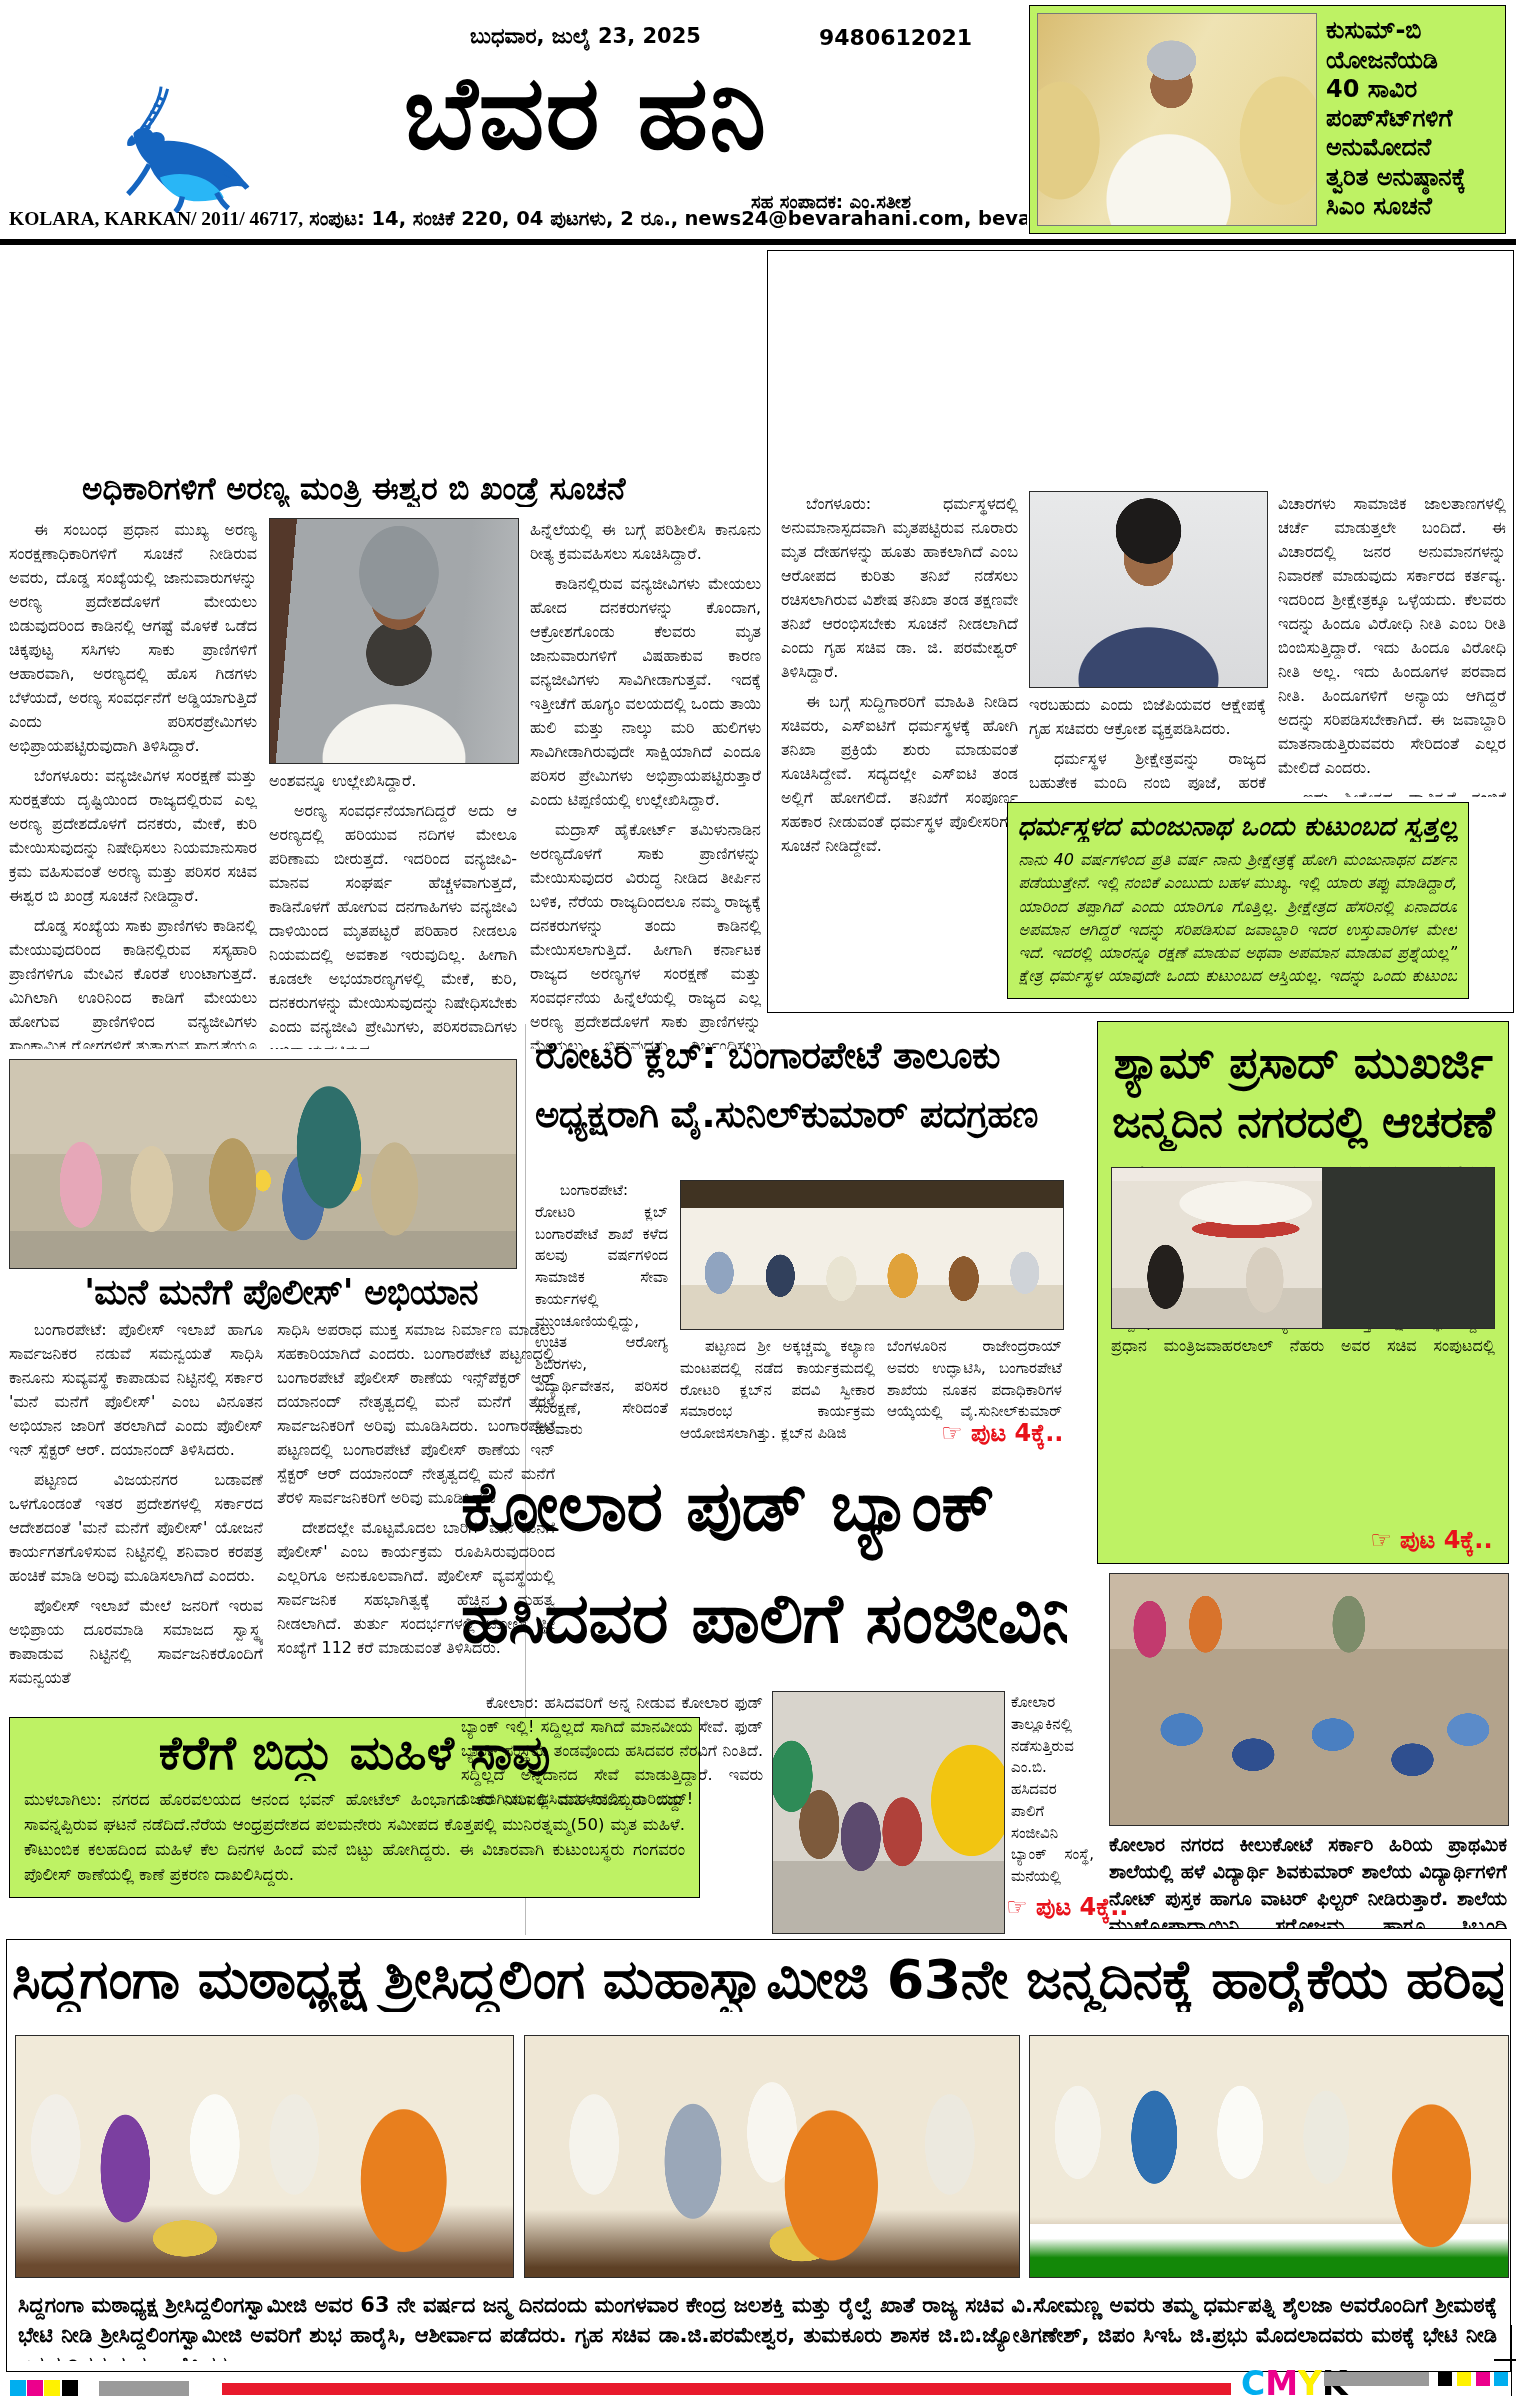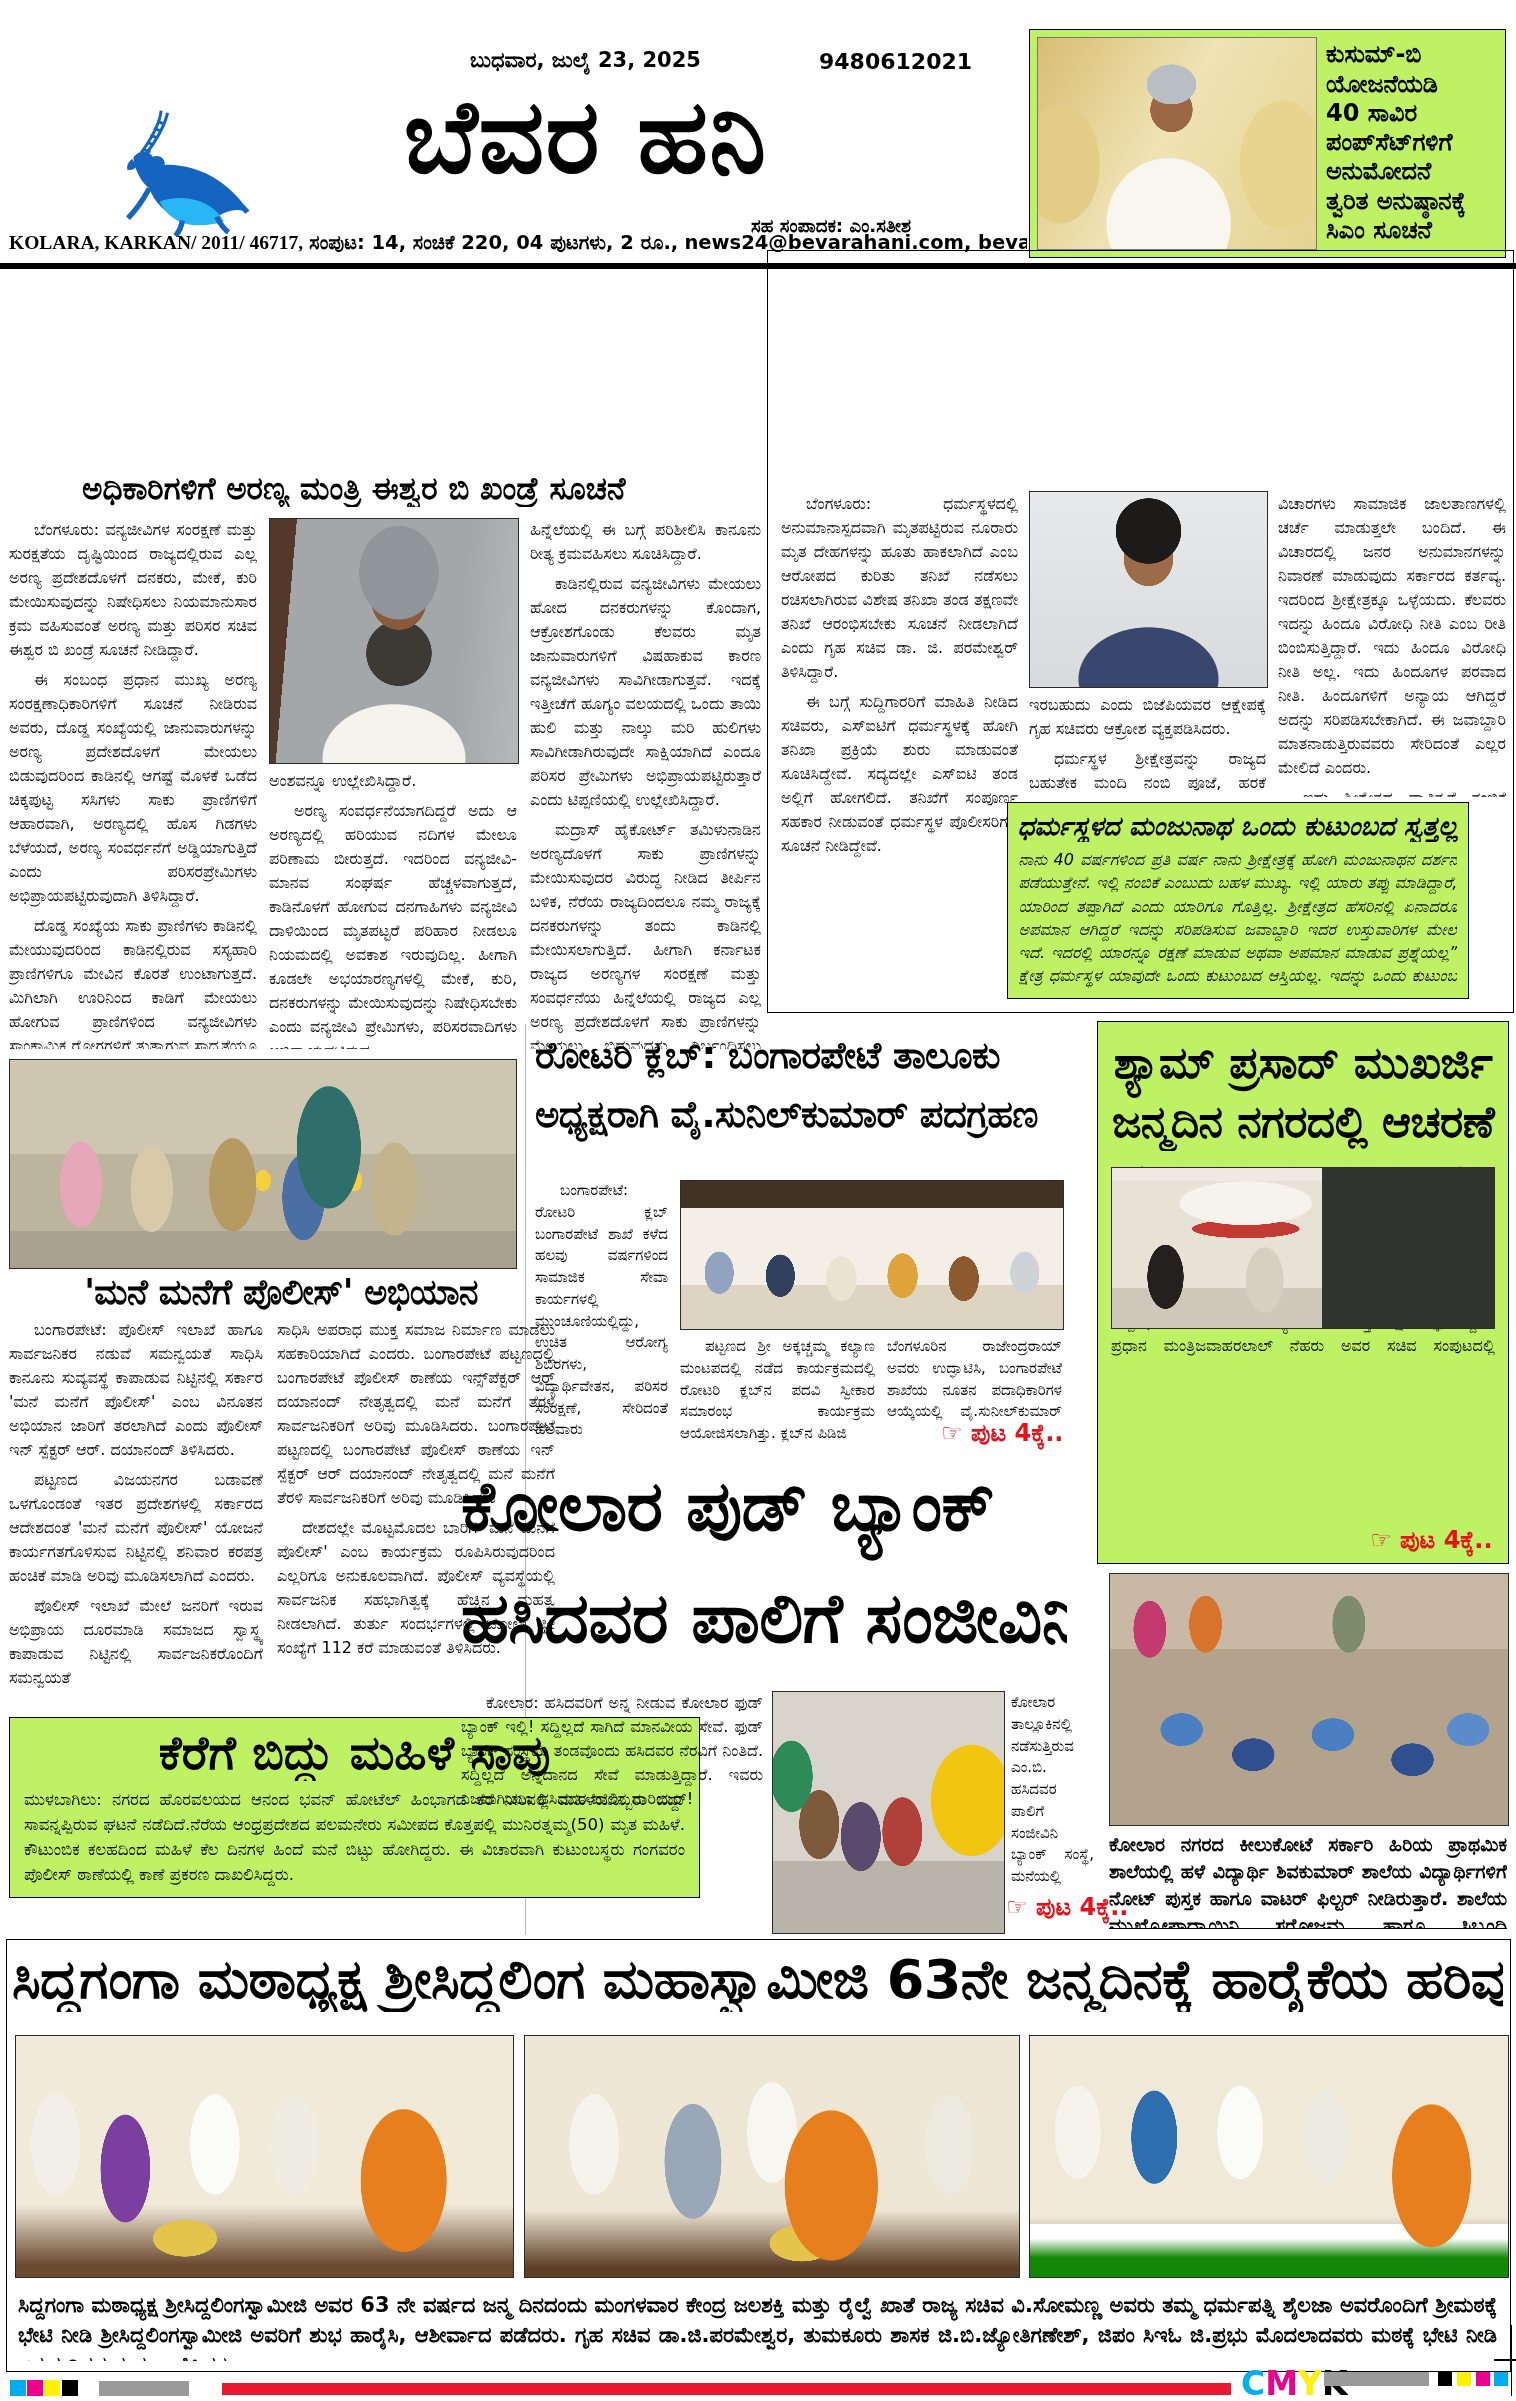--- a/index.html
+++ b/index.html
@@ -22,21 +22,21 @@
   .headline{font-weight:900;letter-spacing:-0.6px;}
   .sq{position:absolute;width:16px;height:16px;}
   .minisq{position:absolute;width:14px;height:14px;}
   .bar{position:absolute;}
 </style>
 </head>
 <body>
 
 <div class="page">
 
-  <div class="abs" style="left:0;top:0;width:1292px;height:237px;margin-top:24px;">
+  <div class="abs" style="left:0;top:0;width:1292px;height:237px;">
     <div class="abs" style="left:71px;top:83px;width:231px;height:130px;">
       <svg width="231" height="130" viewBox="0 0 390 220">
         <g stroke="#1565c0" stroke-width="5" fill="none">
           <path d="M118 78 C 138 50, 150 28, 152 6"></path>
           <path d="M126 80 C 146 54, 158 32, 163 10"></path>
           <path d="M122 72 l12 4 M128 60 l12 4 M134 48 l11 4 M140 36 l10 4 M146 24 l9 4"></path>
         </g>
         <path d="M105 86 C 112 74, 130 72, 138 84 C 150 80, 160 88, 158 98 C 180 96, 220 104, 248 124 C 270 138, 290 160, 300 178 C 280 170, 262 176, 246 186 C 230 196, 206 200, 188 192 C 160 182, 140 160, 132 138 C 120 128, 108 110, 105 86 Z" fill="#1565c0"></path>
         <path d="M150 160 C 175 150, 215 152, 240 172 C 250 180, 256 188, 258 194 C 236 200, 205 204, 184 194 C 166 186, 154 172, 150 160 Z" fill="#29b6f6"></path>
         <path d="M103 88 c-6 4 -10 12 -8 18 c6 2 12 0 16 -6 Z" fill="#1565c0"></path>
@@ -70,22 +70,22 @@
         <div>ತ್ವರಿತ ಅನುಷ್ಠಾನಕ್ಕೆ</div>
         <div>ಸಿಎಂ ಸೂಚನೆ</div>
       </div>
     </div>
     <div class="abs" style="left:0;top:239px;width:1516px;height:6px;background:#000;"></div>
   </div>
 
   <div class="abs ctr b" style="left:4.7px;top:470px;width:698px;font-size:31px;white-space:nowrap;overflow:hidden;">ಅಧಿಕಾರಿಗಳಿಗೆ ಅರಣ್ಯ ಮಂತ್ರಿ ಈಶ್ವರ ಬಿ ಖಂಡ್ರೆ ಸೂಚನೆ</div>
 
   <div class="abs bodytxt" style="left:9px;top:518px;width:248px;height:531px;">
+    <p>ಈ ಸಂಬಂಧ ಪ್ರಧಾನ ಮುಖ್ಯ ಅರಣ್ಯ ಸಂರಕ್ಷಣಾಧಿಕಾರಿಗಳಿಗೆ ಸೂಚನೆ ನೀಡಿರುವ ಅವರು, ದೊಡ್ಡ ಸಂಖ್ಯೆಯಲ್ಲಿ ಜಾನುವಾರುಗಳನ್ನು ಅರಣ್ಯ ಪ್ರದೇಶದೊಳಗೆ ಮೇಯಲು ಬಿಡುವುದರಿಂದ ಕಾಡಿನಲ್ಲಿ ಆಗಷ್ಟೆ ಮೊಳಕೆ ಒಡೆದ ಚಿಕ್ಕಪುಟ್ಟ ಸಸಿಗಳು ಸಾಕು ಪ್ರಾಣಿಗಳಿಗೆ ಆಹಾರವಾಗಿ, ಅರಣ್ಯದಲ್ಲಿ ಹೊಸ ಗಿಡಗಳು ಬೆಳೆಯದೆ, ಅರಣ್ಯ ಸಂವರ್ಧನೆಗೆ ಅಡ್ಡಿಯಾಗುತ್ತಿದೆ ಎಂದು ಪರಿಸರಪ್ರೇಮಿಗಳು ಅಭಿಪ್ರಾಯಪಟ್ಟಿರುವುದಾಗಿ ತಿಳಿಸಿದ್ದಾರೆ.</p>
     <p>ಬೆಂಗಳೂರು: ವನ್ಯಜೀವಿಗಳ ಸಂರಕ್ಷಣೆ ಮತ್ತು ಸುರಕ್ಷತೆಯ ದೃಷ್ಟಿಯಿಂದ ರಾಜ್ಯದಲ್ಲಿರುವ ಎಲ್ಲ ಅರಣ್ಯ ಪ್ರದೇಶದೊಳಗೆ ದನಕರು, ಮೇಕೆ, ಕುರಿ ಮೇಯಿಸುವುದನ್ನು ನಿಷೇಧಿಸಲು ನಿಯಮಾನುಸಾರ ಕ್ರಮ ವಹಿಸುವಂತೆ ಅರಣ್ಯ ಮತ್ತು ಪರಿಸರ ಸಚಿವ ಈಶ್ವರ ಬಿ ಖಂಡ್ರೆ ಸೂಚನೆ ನೀಡಿದ್ದಾರೆ.</p>
-    <p>ಈ ಸಂಬಂಧ ಪ್ರಧಾನ ಮುಖ್ಯ ಅರಣ್ಯ ಸಂರಕ್ಷಣಾಧಿಕಾರಿಗಳಿಗೆ ಸೂಚನೆ ನೀಡಿರುವ ಅವರು, ದೊಡ್ಡ ಸಂಖ್ಯೆಯಲ್ಲಿ ಜಾನುವಾರುಗಳನ್ನು ಅರಣ್ಯ ಪ್ರದೇಶದೊಳಗೆ ಮೇಯಲು ಬಿಡುವುದರಿಂದ ಕಾಡಿನಲ್ಲಿ ಆಗಷ್ಟೆ ಮೊಳಕೆ ಒಡೆದ ಚಿಕ್ಕಪುಟ್ಟ ಸಸಿಗಳು ಸಾಕು ಪ್ರಾಣಿಗಳಿಗೆ ಆಹಾರವಾಗಿ, ಅರಣ್ಯದಲ್ಲಿ ಹೊಸ ಗಿಡಗಳು ಬೆಳೆಯದೆ, ಅರಣ್ಯ ಸಂವರ್ಧನೆಗೆ ಅಡ್ಡಿಯಾಗುತ್ತಿದೆ ಎಂದು ಪರಿಸರಪ್ರೇಮಿಗಳು ಅಭಿಪ್ರಾಯಪಟ್ಟಿರುವುದಾಗಿ ತಿಳಿಸಿದ್ದಾರೆ.</p>
     <p>ದೊಡ್ಡ ಸಂಖ್ಯೆಯ ಸಾಕು ಪ್ರಾಣಿಗಳು ಕಾಡಿನಲ್ಲಿ ಮೇಯುವುದರಿಂದ ಕಾಡಿನಲ್ಲಿರುವ ಸಸ್ಯಹಾರಿ ಪ್ರಾಣಿಗಳಿಗೂ ಮೇವಿನ ಕೊರತೆ ಉಂಟಾಗುತ್ತದೆ. ಮಿಗಿಲಾಗಿ ಊರಿನಿಂದ ಕಾಡಿಗೆ ಮೇಯಲು ಹೋಗುವ ಪ್ರಾಣಿಗಳಿಂದ ವನ್ಯಜೀವಿಗಳು ಸಾಂಕ್ರಾಮಿಕ ರೋಗಗಳಿಗೆ ತುತ್ತಾಗುವ ಸಾಧ್ಯತೆಯೂ ಇರುತ್ತದೆ ಎಂಬ</p>
   </div>
   <div class="ph" style="left:269px;top:518px;width:248px;height:244px;background:
          radial-gradient(68px 80px at 52% 22%, #8f9599 58%, rgba(0,0,0,0) 59%),
          radial-gradient(46px 50px at 52% 33%, #8a5a3c 60%, rgba(0,0,0,0) 61%),
          radial-gradient(56px 56px at 52% 55%, #3d3a36 58%, rgba(0,0,0,0) 59%),
          radial-gradient(118px 89px at 50% 98%, #f4f3ee 60%, rgba(0,0,0,0) 61%),
          linear-gradient(95deg,#54382a 0 10%,#a3a7aa 10% 75%,#b6b9bb 100%);"></div>
   <div class="abs bodytxt" style="left:269px;top:769px;width:248px;height:280px;">
     <p class="nolede">ಅಂಶವನ್ನೂ ಉಲ್ಲೇಖಿಸಿದ್ದಾರೆ.</p>

